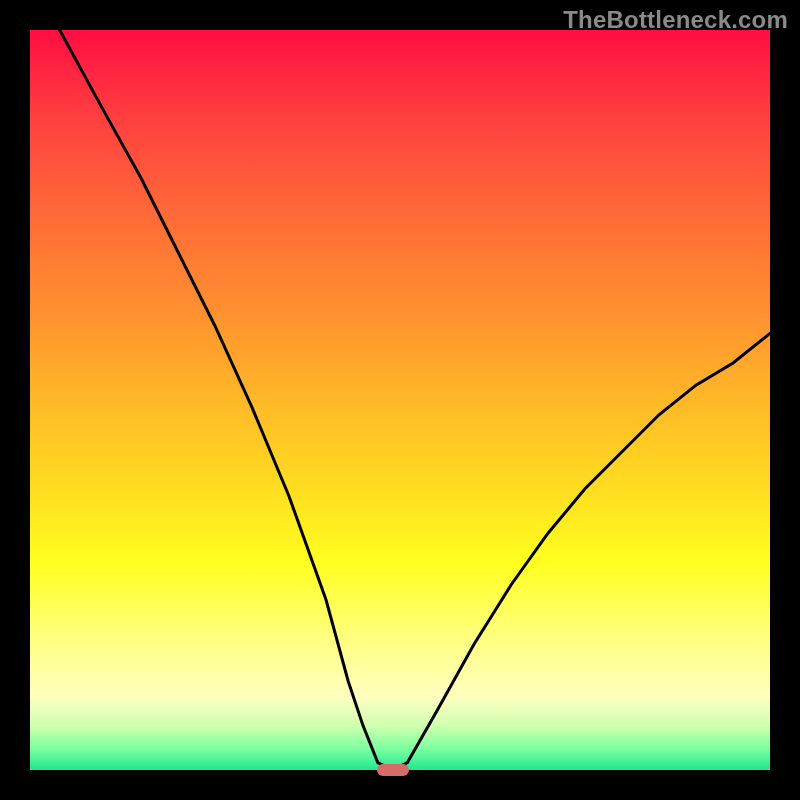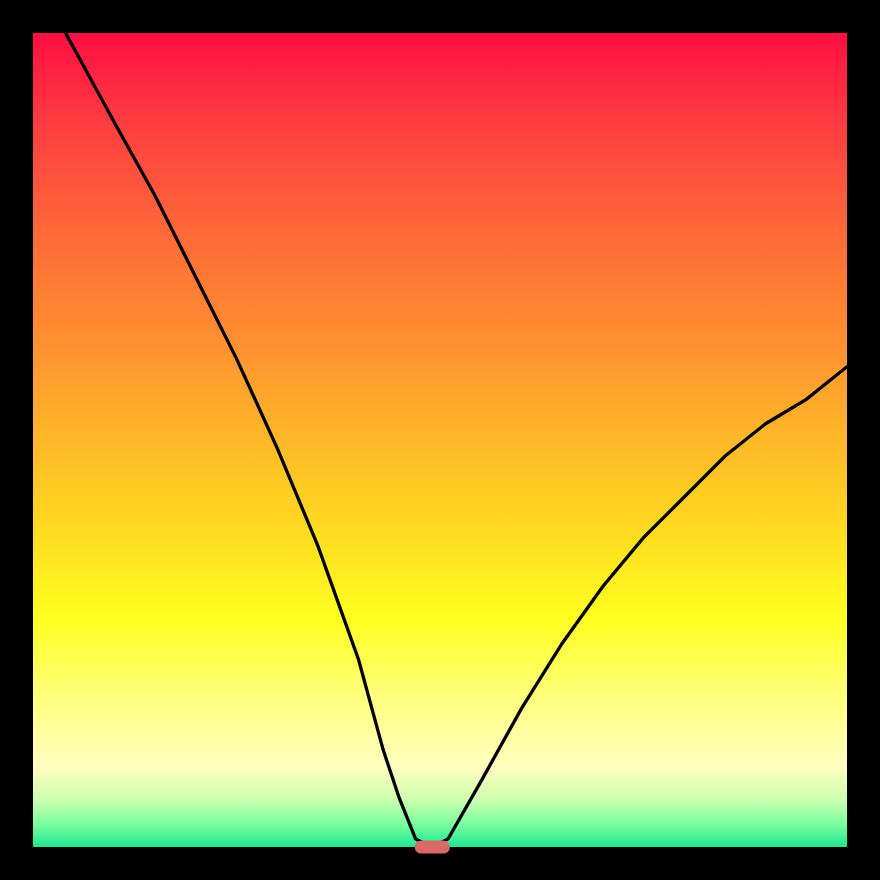--- a/index.html
+++ b/index.html
@@ -74,13 +74,14 @@
 </head>
 <body>
 
 <div class="frame">
   <div class="plot-area">
     <svg class="curve-svg" viewBox="0 0 740 740" preserveAspectRatio="none">
       <path id="curve-path" d="M29.6 0.0 L74.0 81.4 L111.0 148.0 L148.0 222.0 L185.0 296.0 L222.0 377.4 L259.0 466.2 L296.0 569.8 L318.2 651.2 L333.0 695.6 L347.8 732.6 L362.6 740.0 L377.4 732.6 L407.0 680.8 L444.0 614.2 L481.0 555.0 L518.0 503.2 L555.0 458.8 L592.0 421.8 L629.0 384.8 L666.0 355.2 L703.0 333.0 L740.0 303.4"></path>
     </svg>
     <div id="min-marker" class="min-marker" style="left: 362.6px; top: 740px;"></div>
   </div>
+  <div class="watermark">TheBottleneck.com</div>
 </div>
 
 </body></html>

